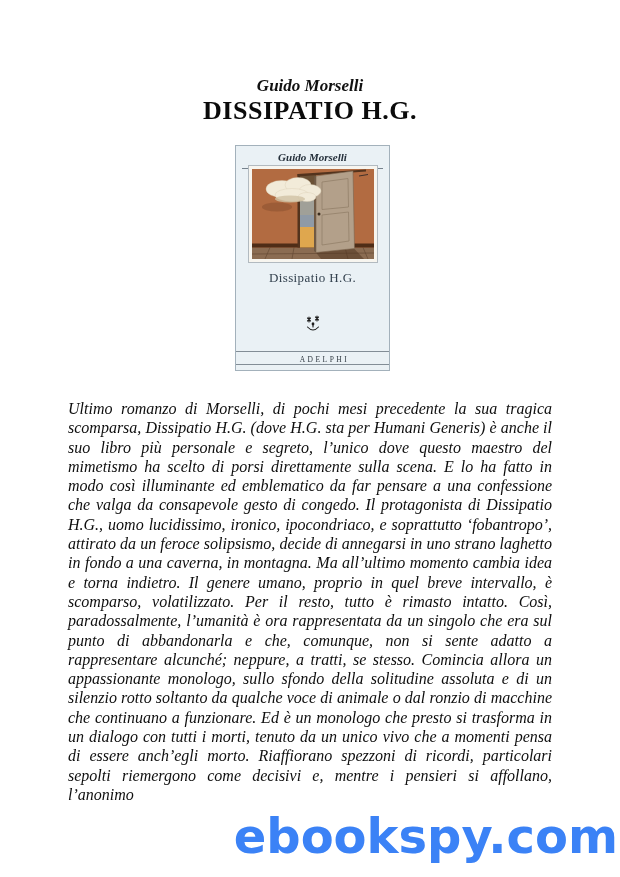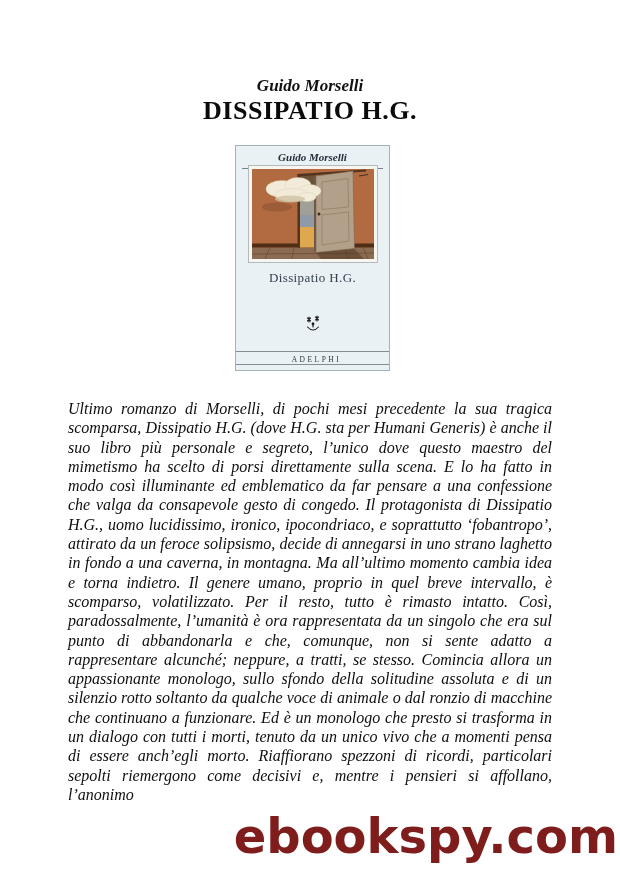--- a/index.html
+++ b/index.html
@@ -41,37 +41,37 @@
   .cover-title{
     position:absolute;top:124px;left:0;width:100%;text-align:center;
     font-size:13px;color:#33414e;letter-spacing:0.4px;
   }
   .adelphi-logo{
     position:absolute;top:166px;left:50%;transform:translateX(-50%);
     width:18px;height:24px;
   }
   .cover-rule2{position:absolute;top:205px;left:0;right:0;border-top:1px solid #828d96;}
   .cover-publisher{
-    position:absolute;top:209px;left:4px;width:100%;text-align:center;
+    position:absolute;top:209px;left:12px;width:100%;text-align:center;
     font-size:7.5px;letter-spacing:2.5px;color:#2e3840;
   }
   .cover-rule3{position:absolute;top:218px;left:0;right:0;border-top:1px solid #828d96;}
   
   .body-text{
     position:absolute;left:60px;right:60px;top:391px;margin:8px;
     font-style:italic;font-size:16px;line-height:19.3px;
     color:var(--text,#0e0e0e);
     text-align:justify;text-align-last:justify;
     hyphens:none;
   }
   
   .watermark{
     position:absolute;right:2px;top:810px;
     font-family:"DejaVu Sans", sans-serif;font-weight:bold;
-    font-size:48px;line-height:1.1;color:#7f1d1d;letter-spacing:0;
+    font-size:48px;line-height:1.1;color:#3b82f6;letter-spacing:0;
     white-space:nowrap;
   }
 </style>
 </head>
 <body>
 
 <div class="header-author">Guido Morselli</div>
 <div class="header-title">DISSIPATIO H.G.</div>
 
 <div class="cover">

